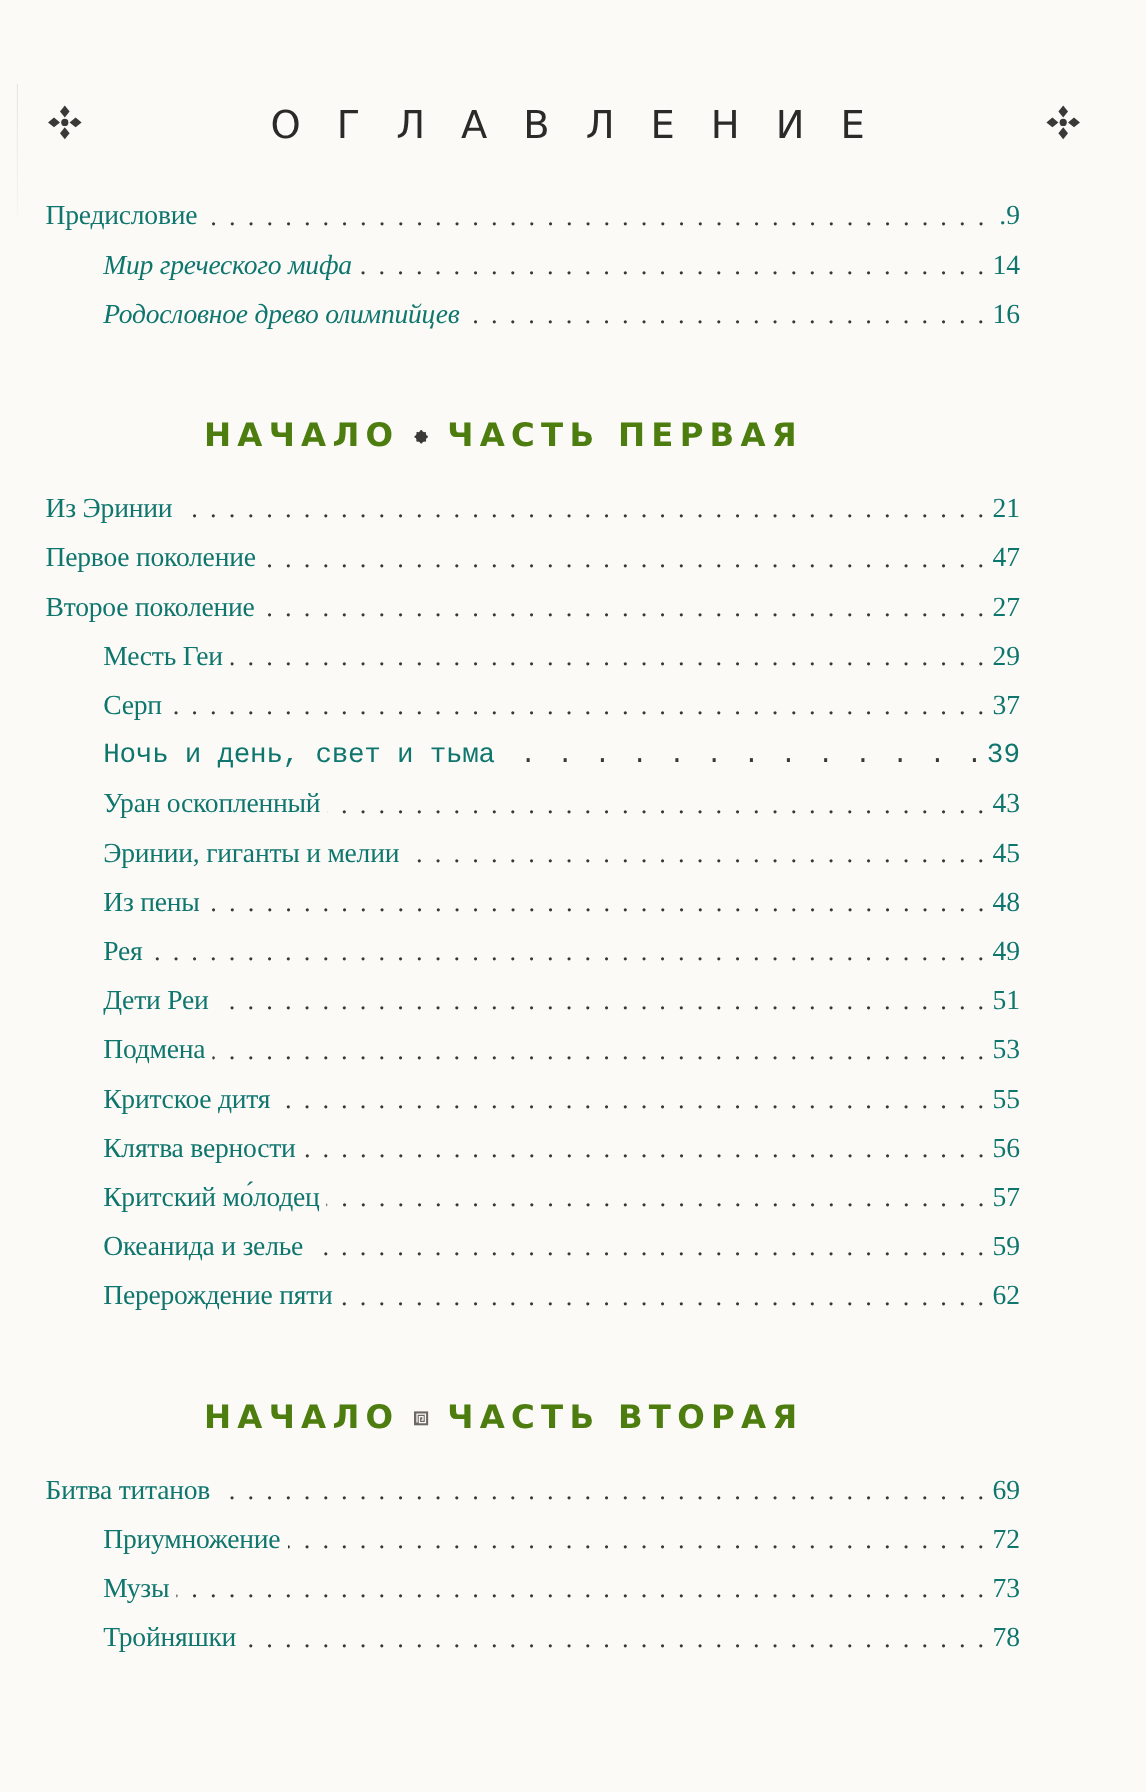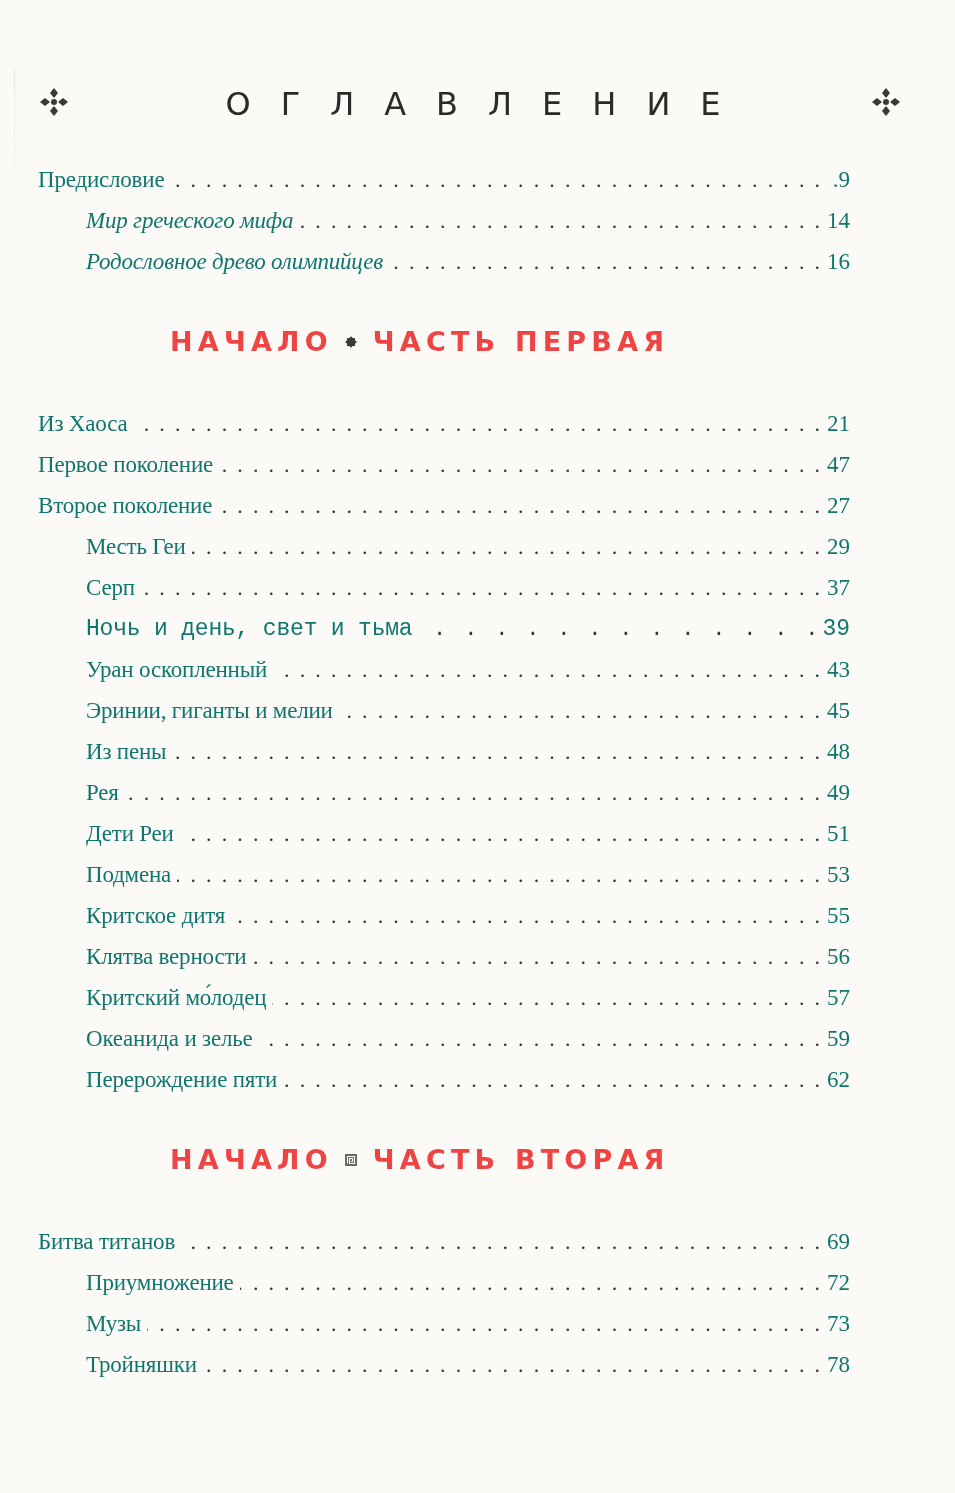--- a/index.html
+++ b/index.html
@@ -61,23 +61,24 @@
     
     .section-header {
       position: absolute;
       left: 170px;
       width: 620px;
       height: 40px;
       font-family: "DejaVu Sans", "Liberation Sans", sans-serif;
       font-weight: bold;
       font-size: 27px;
       letter-spacing: 5.2px;
-      color: #ef4444;
+      color: #4d7c0f;
       line-height: 40px;
       white-space: nowrap;
+      margin-top: 23px;
     }
     .section-header .part1,
     .section-header .part2 { display: inline-block; vertical-align: middle; }
     .section-header .sep {
       display: inline-block;
       vertical-align: middle;
       margin: 0 16px 0 12px;
       width: 12px; height: 12px;
     }
 
@@ -177,21 +178,21 @@
           <circle cx="10.6" cy="6" r="1"></circle>
           <circle cx="2.8" cy="2.8" r="0.9"></circle>
           <circle cx="9.2" cy="9.2" r="0.9"></circle>
           <circle cx="2.8" cy="9.2" r="0.9"></circle>
           <circle cx="9.2" cy="2.8" r="0.9"></circle>
         </g>
       </svg><span class="part2">ЧАСТЬ ПЕРВАЯ</span>
   </div>
 
   <div class="toc-row" style="top:407px;">
-    <span class="toc-label">Из Хаоса</span>
+    <span class="toc-label">Из Эринии</span>
     <span class="toc-dots"></span>
     <span class="toc-page">21</span>
   </div>
   <div class="toc-row" style="top:448px;">
     <span class="toc-label">Первое поколение</span>
     <span class="toc-dots"></span>
     <span class="toc-page">47</span>
   </div>
   <div class="toc-row" style="top:489px;">
     <span class="toc-label">Второе поколение</span>

